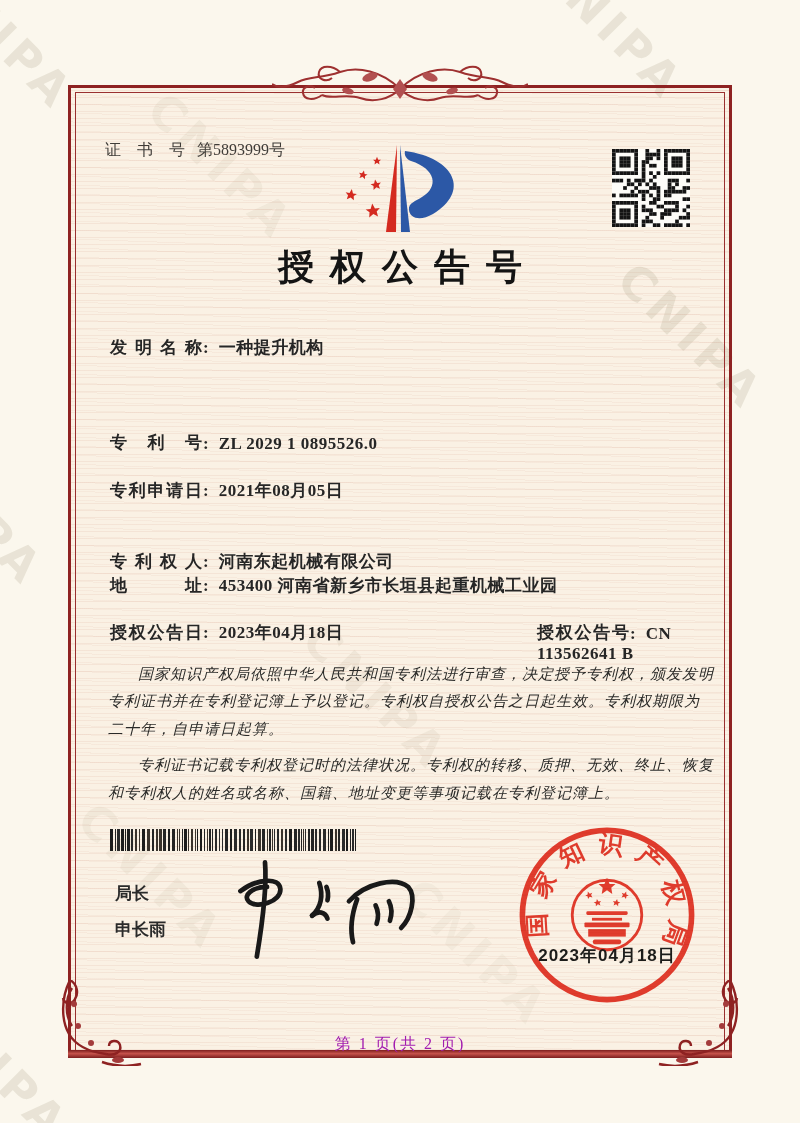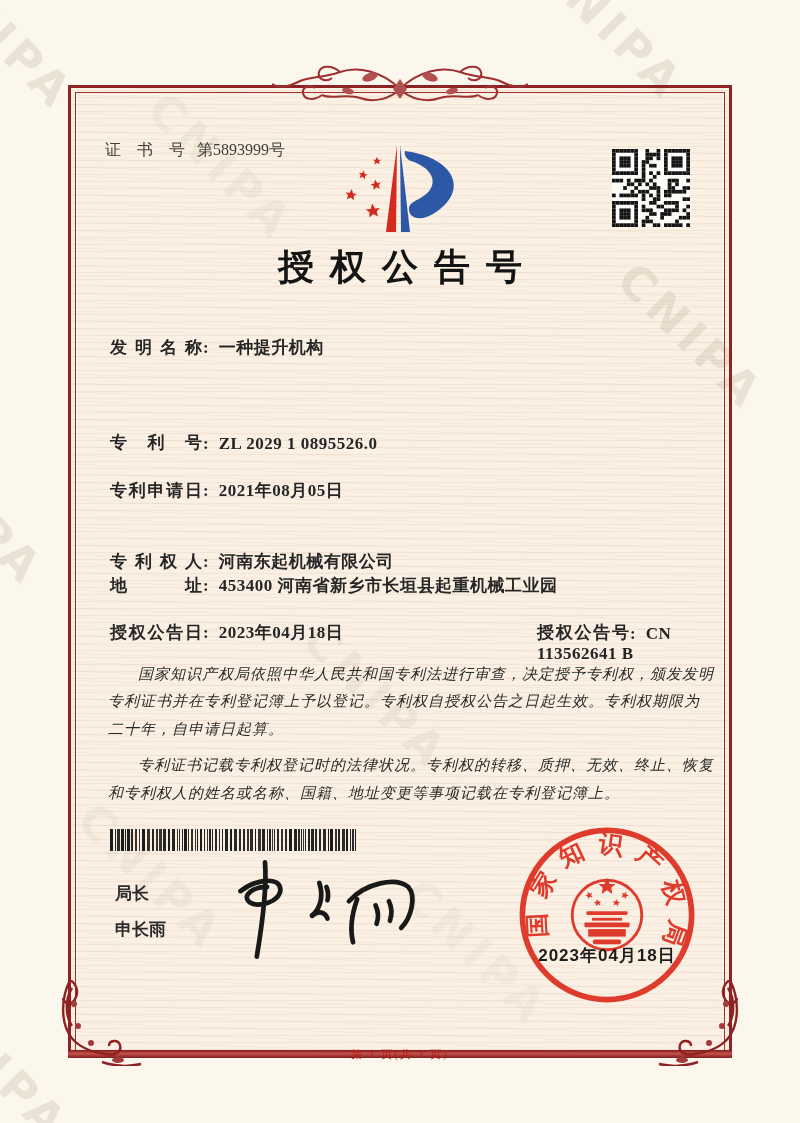--- a/index.html
+++ b/index.html
@@ -53,21 +53,21 @@
   .sig-block div{margin-bottom:13px;}
   .signature{position:absolute;left:222px;top:856px;width:215px;height:108px;z-index:4;}
   
   .seal{position:absolute;left:513px;top:821px;width:188px;height:188px;z-index:6;
       opacity:0.93;mix-blend-mode:multiply;}
   .seal-date{position:absolute;left:513px;top:944px;width:188px;z-index:7;
       text-align:center;font-size:17px;font-weight:bold;color:#1c1c1a;
       font-family:"Liberation Sans",sans-serif;letter-spacing:1px;}
   
   .pageinfo{position:absolute;left:0;top:1034px;width:100%;text-align:center;z-index:4;
-      font-size:11px;color:#b91c1c;letter-spacing:2px;margin-top:13px;}
+      font-size:16px;color:#a21caf;letter-spacing:2px;}
   .note{position:absolute;left:0;top:1071px;width:100%;text-align:center;z-index:4;
       font-size:16px;font-style:italic;color:#2e2c28;letter-spacing:4px;}
 </style>
 </head>
 <body>
 
 <div class="page">
 
   <div class="wm" style="left:-45px;top:-48px;">CNIPA</div>
   <div class="wm" style="left:565px;top:-58px;">CNIPA</div>

